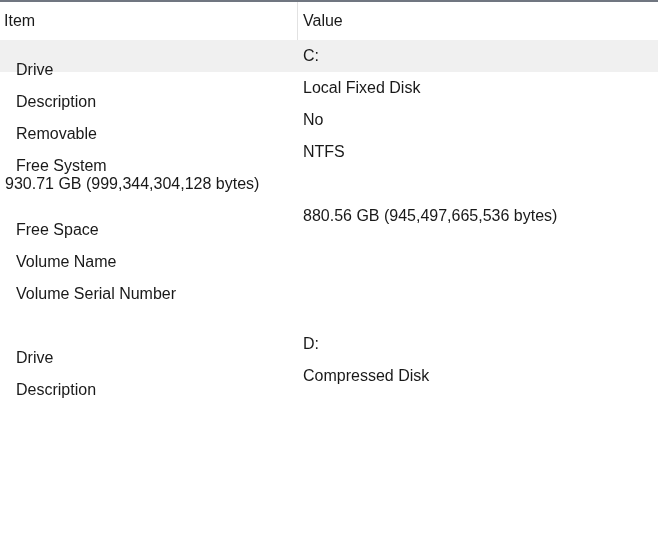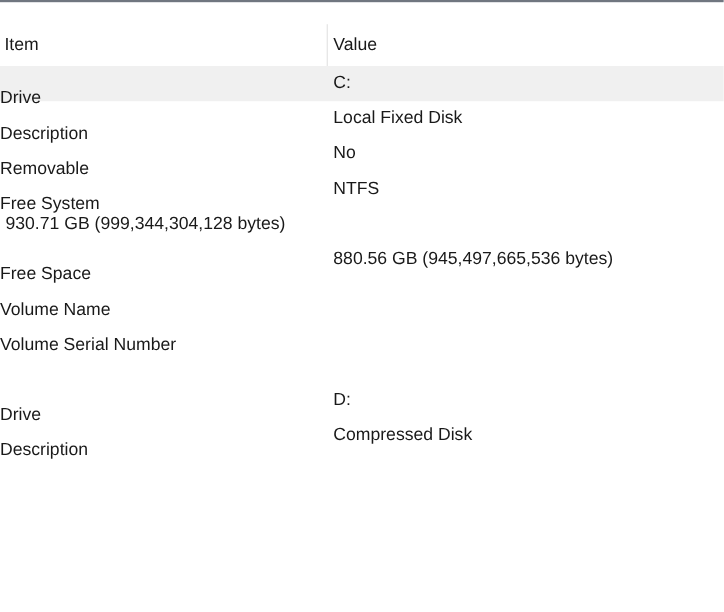--- a/index.html
+++ b/index.html
@@ -21,21 +21,20 @@
     width: 658px;
     height: 556px;
     border-top: 2px solid var(--top-border);
     background: var(--bg);
   }
   .header-row {
     display: flex;
     height: 38px;
     align-items: stretch;
     background: var(--bg);
-    margin-top: 20px;
   }
   .header-row .cell-item {
     width: 298px;
     flex: 0 0 298px;
     padding-left: 4px;
     border-right: 1px solid var(--header-divider);
     display: flex;
     align-items: center;
     font-size: 16px;
     color: var(--text);
@@ -53,21 +52,21 @@
     height: 32px;
     align-items: center;
     font-size: 16px;
     color: var(--text);
     background: transparent;
   }
   .row.selected { background: var(--selected-row-bg); }
   .row .cell-item {
     width: 298px;
     flex: 0 0 298px;
-    padding-left: 0;
+    padding-left: 16px;
     white-space: nowrap;
     overflow: hidden;
     margin-top: 28px;
   }
   .row .cell-value {
     flex: 1;
     padding-left: 5px;
     white-space: nowrap;
     overflow: hidden;
   }

